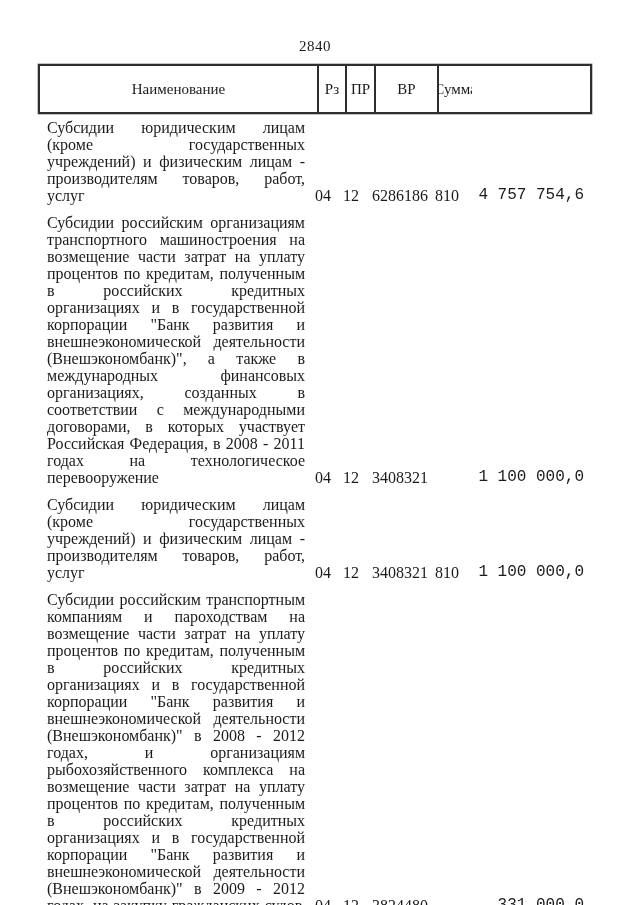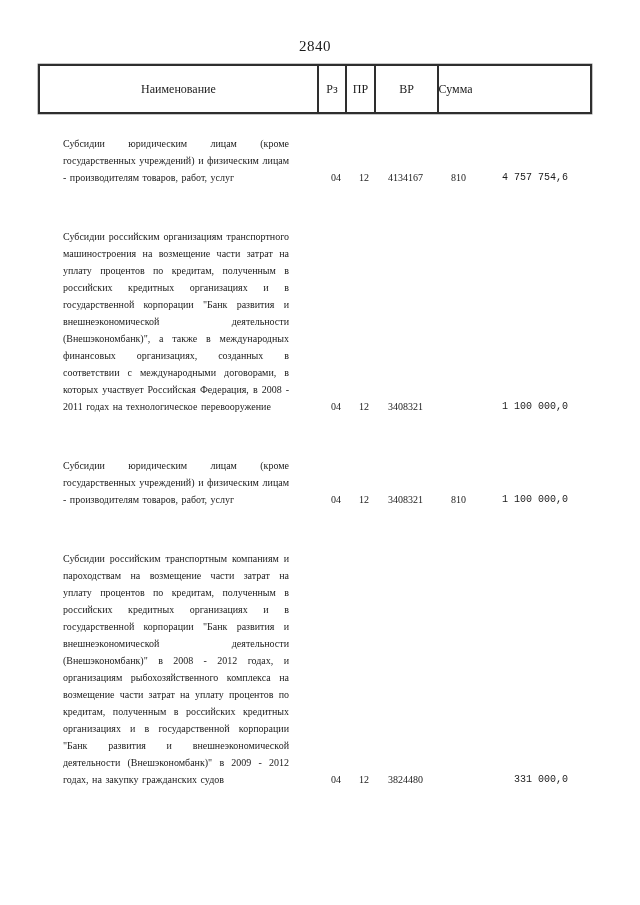--- a/index.html
+++ b/index.html
@@ -41,40 +41,40 @@
     box-sizing: border-box;
     border: 2px solid #2e2e2e;
     height: 50px;
     margin-top: 9px;
     box-shadow: 0 0 0 0.5px #8a8a8a;
   }
   .th {
     display: flex;
     align-items: center;
     justify-content: center;
-    font-size: 12px;
+    font-size: 15px;
     line-height: 17px;
     border-left: 2px solid #2e2e2e;
     overflow: hidden;
     white-space: nowrap;
   }
   .th:first-child { border-left: none; }
   
   .tbody { display: block; }
   .row {
     display: grid;
     grid-template-columns: 277px 28px 29px 63px 35px 122px;
     align-items: end;
     margin-top: 10px;
   }
   .row:first-child { margin-top: 5px; }
   .cell {
-    font-size: 10px;
+    font-size: 16px;
     line-height: 17px;
-    margin: 16px;
+    margin: 0;
   }
   .cell-name {
     text-align: justify;
     text-align-last: left;
     padding-left: 9px;
     padding-right: 10px;
     word-spacing: 1px;
   }
   .cell-code {
     white-space: nowrap;
@@ -101,21 +101,21 @@
       <div class="th">ПР</div>
       <div class="th">ВР</div>
       <div class="th">Сумма</div>
     </div>
 
     <div class="tbody">
   <div class="row">
     <div class="cell cell-name">Субсидии юридическим лицам (кроме государственных учреждений) и физическим лицам - производителям товаров, работ, услуг</div>
     <div class="cell cell-code">04</div>
     <div class="cell cell-code">12</div>
-    <div class="cell cell-code">4134167</div>
+    <div class="cell cell-code">6286186</div>
     <div class="cell cell-code">810</div>
     <div class="cell cell-sum">4 757 754,6</div>
   </div>
 
   <div class="row">
     <div class="cell cell-name">Субсидии российским организациям транспортного машиностроения на возмещение части затрат на уплату процентов по кредитам, полученным в российских кредитных организациях и в государственной корпорации "Банк развития и внешнеэкономической деятельности (Внешэкономбанк)", а также в международных финансовых организациях, созданных в соответствии с международными договорами, в которых участвует Российская Федерация, в 2008 - 2011 годах на технологическое перевооружение</div>
     <div class="cell cell-code">04</div>
     <div class="cell cell-code">12</div>
     <div class="cell cell-code">3408321</div>
     <div class="cell cell-code"></div>

